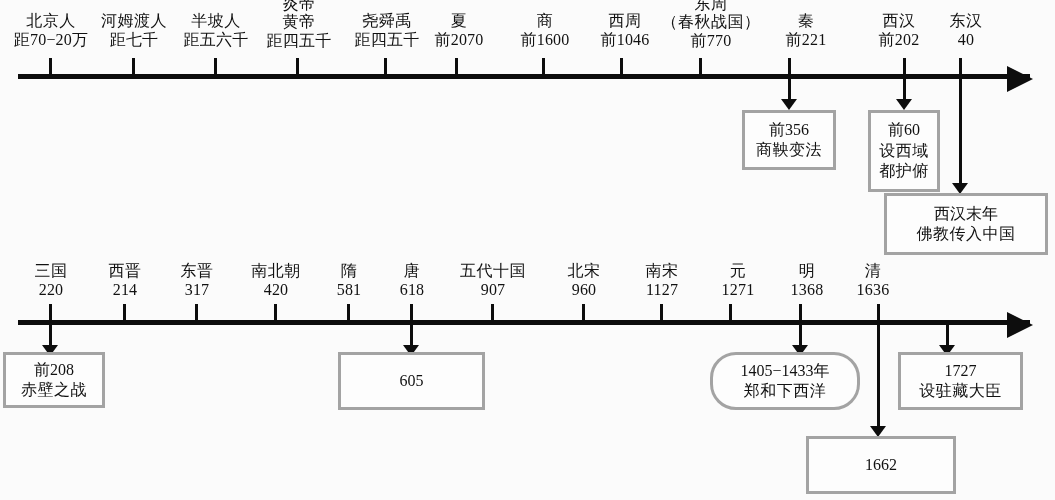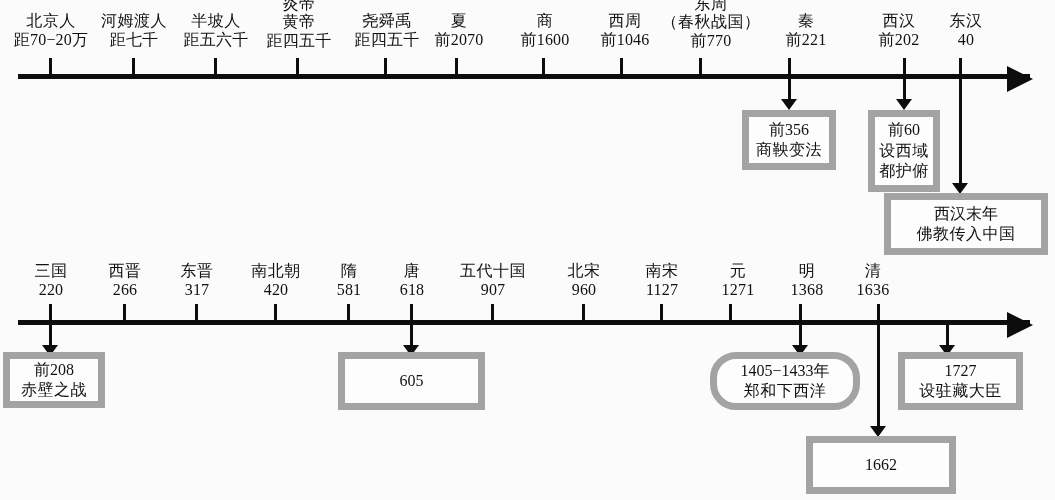--- a/index.html
+++ b/index.html
@@ -74,21 +74,21 @@
     height: 0;
     border-style: solid;
     border-width: 11px 8px 0 8px;
     border-color: #0d0d0d transparent transparent transparent;
     transform: translateX(-50%);
   }
 
   
   .event-box {
     position: absolute;
-    border: 7px solid #a3a3a3;
+    border: 3px solid #a3a3a3;
     background: #fdfdfd;
     box-sizing: border-box;
     display: flex;
     flex-direction: column;
     align-items: center;
     justify-content: center;
     text-align: center;
     line-height: 1.28;
     padding: 18px 4px;
   }
@@ -212,21 +212,21 @@
     <div class="tick" style="left:729px; top:304px; height:18px;"></div>
     <div class="tick" style="left:799px; top:304px; height:18px;"></div>
     <div class="tick" style="left:877px; top:304px; height:18px;"></div>
 
     <div class="era" style="left:51px;  top:262px;">
       <span class="name">三国</span>
       <span class="date">220</span>
     </div>
     <div class="era" style="left:125px; top:262px;">
       <span class="name">西晋</span>
-      <span class="date">266</span>
+      <span class="date">214</span>
     </div>
     <div class="era" style="left:197px; top:262px;">
       <span class="name">东晋</span>
       <span class="date">317</span>
     </div>
     <div class="era" style="left:276px; top:262px;">
       <span class="name">南北朝</span>
       <span class="date">420</span>
     </div>
     <div class="era" style="left:349px; top:262px;">

